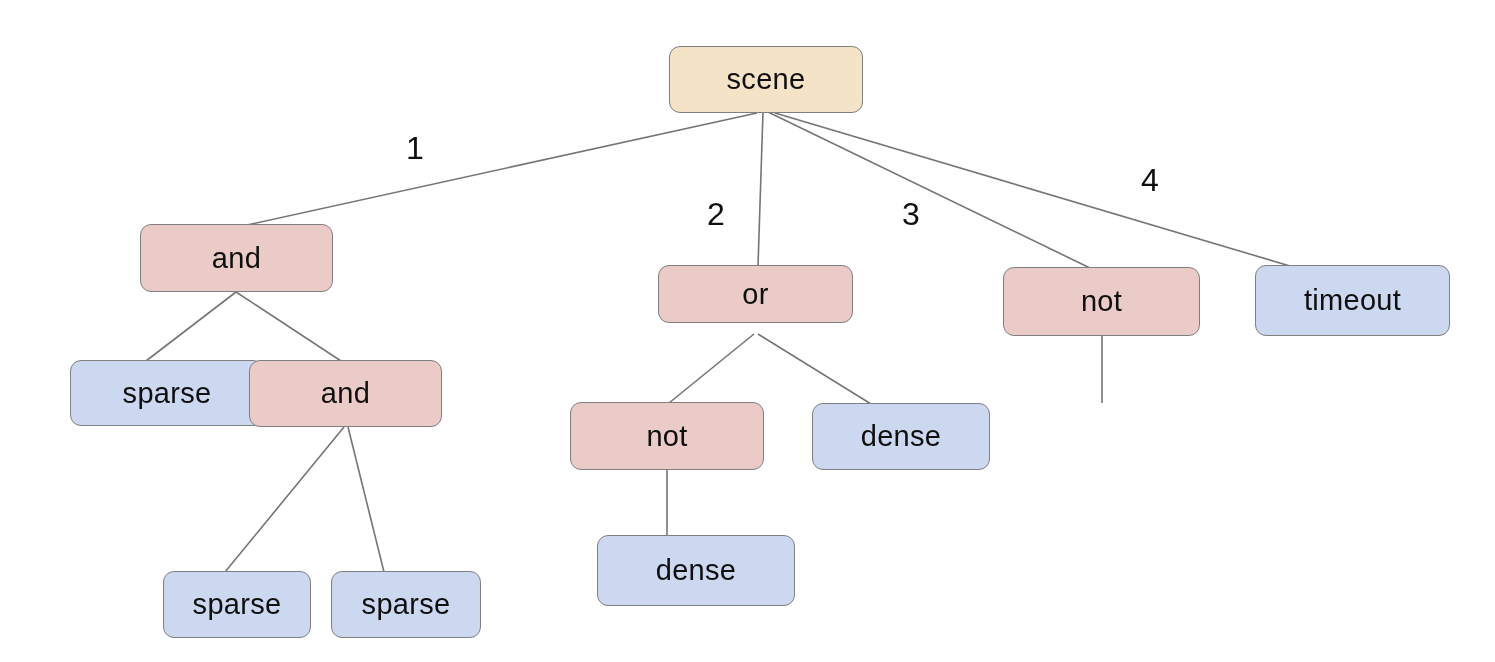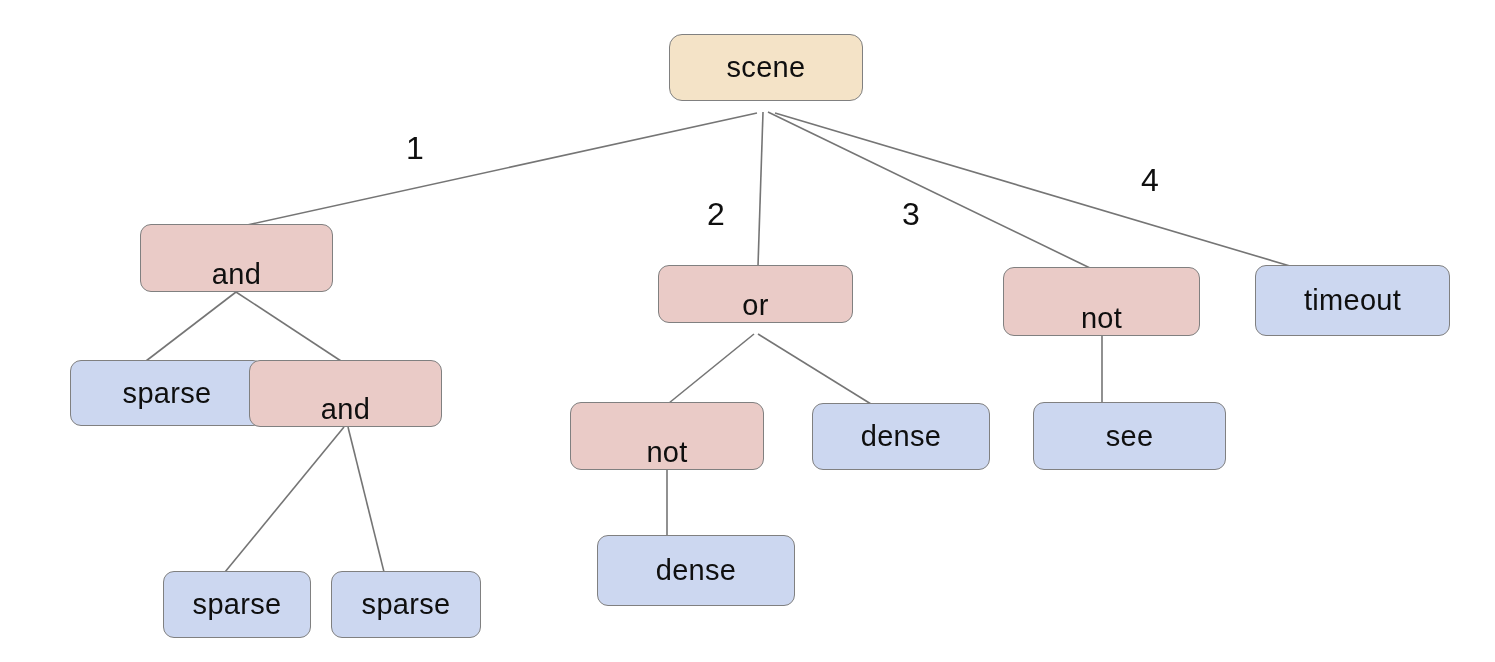--- a/index.html
+++ b/index.html
@@ -31,21 +31,21 @@
     border: 1.6px solid var(--node-border, #808080);
     border-radius: 11px;
     display: flex;
     align-items: center;
     justify-content: center;
     font-size: 29px;
     color: var(--text, #0f0f0f);
     letter-spacing: 0.3px;
   }
   .node.root     { background: var(--root-fill, #f4e3c7); }
-  .node.operator { background: var(--operator-fill, #eacbc7); align-items: flex-end; }
+  .node.operator { background: var(--operator-fill, #eacbc7); }
   .node.leaf     { background: var(--leaf-fill, #ccd7f0); margin-left: 28px; }
   .edge-label {
     position: absolute;
     transform: translate(-50%, -50%);
     font-size: 32px;
     color: var(--text, #0f0f0f);
   }
 </style>
 </head>
 <body>
@@ -65,21 +65,21 @@
     <line x1="758" y1="334" x2="871" y2="404"></line>
     <line x1="667" y1="470" x2="667" y2="536"></line>
     <line x1="1102" y1="336" x2="1102" y2="403"></line>
   </svg>
 
   <span class="edge-label" style="left:415px; top:148px;">1</span>
   <span class="edge-label" style="left:716px; top:214px;">2</span>
   <span class="edge-label" style="left:911px; top:214px;">3</span>
   <span class="edge-label" style="left:1150px; top:180px;">4</span>
 
-  <div class="node root" style="left:669px;  top:34px;  width:194px; height:67px;border-radius:13px;">
+  <div class="node root" style="left:669px;  top:46px;  width:194px; height:67px;">
       <span>scene</span>
     </div>
   <div class="node operator" style="left:140px;  top:224px; width:193px; height:68px;">
       <span>and</span>
     </div>
   <div class="node operator" style="left:658px;  top:265px; width:195px; height:58px;">
       <span>or</span>
     </div>
   <div class="node operator" style="left:1003px; top:267px; width:197px; height:69px;">
       <span>not</span>
@@ -101,17 +101,14 @@
     </div>
   <div class="node operator" style="left:570px;  top:402px; width:194px; height:68px;">
       <span>not</span>
     </div>
   <div class="node leaf" style="left:784px;  top:403px; width:178px; height:67px;">
       <span>dense</span>
     </div>
   <div class="node leaf" style="left:569px;  top:535px; width:198px; height:71px;">
       <span>dense</span>
     </div>
-  <div class="node leaf" style="left:1005px; top:402px; width:193px; height:68px;">
-      <span>see</span>
-    </div>
 
 </div>
 
 </body></html>

